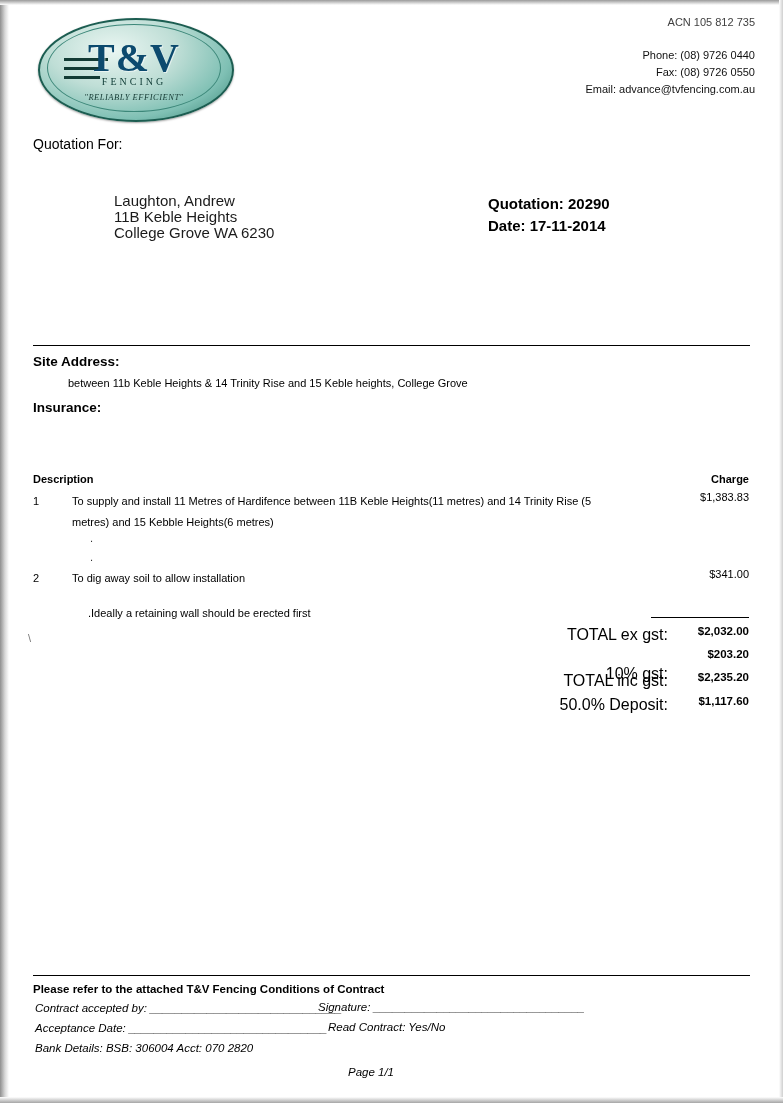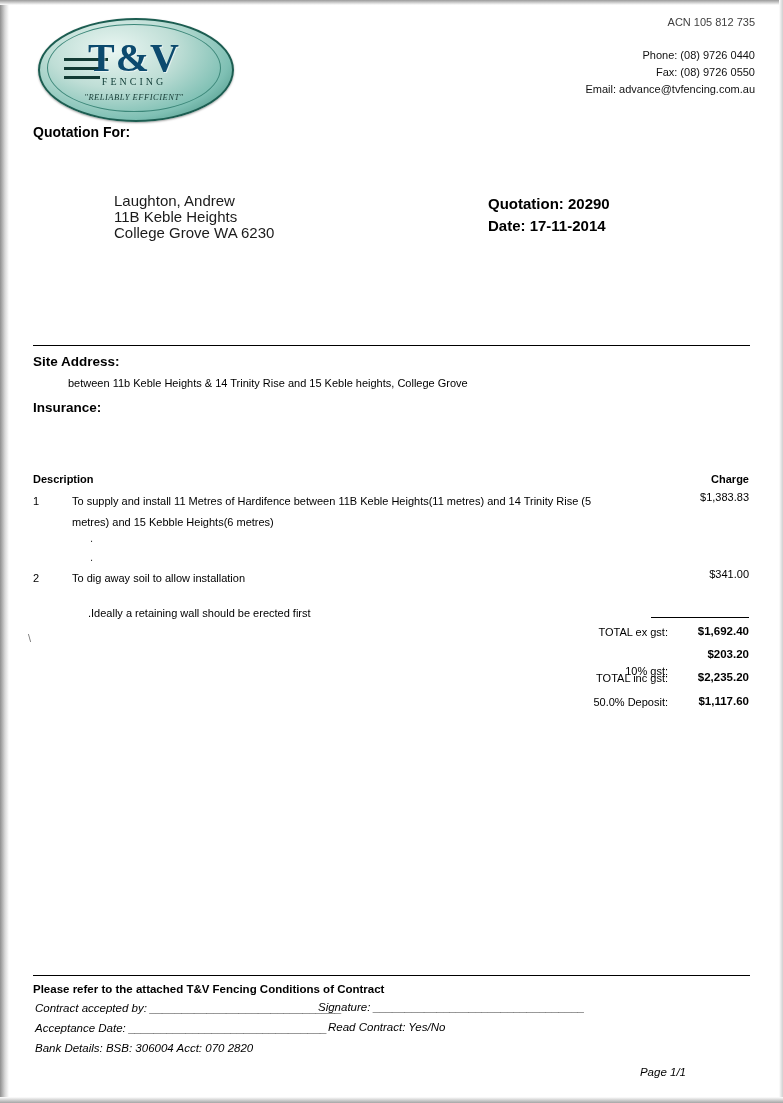--- a/index.html
+++ b/index.html
@@ -134,23 +134,23 @@
   .hdr .contact {
     margin-top: 16px;
     font-size: 11px;
     line-height: 17px;
   }
 
   
   .quotation-for-label {
     position: absolute;
     left: 33px;
-    top: 124px;
+    top: 136px;
     font-size: 14px;
-    font-weight: bold;
+    font-weight: normal;
   }
   .customer {
     position: absolute;
     left: 114px;
     top: 193px;
     font-size: 15px;
     line-height: 16px;
     color: #1b1b1b;
   }
   .quote-meta {
@@ -238,21 +238,21 @@
     position: absolute;
     right: 34px;
     top: 617px;
     width: 98px;
     height: 1px;
     background: #000;
   }
   .tot-label {
     position: absolute;
     right: 115px;
-    font-size: 11px;
+    font-size: 16px;
     white-space: nowrap;
     text-align: center;
   }
   .tot-val {
     position: absolute;
     right: 34px;
     font-size: 11.5px;
     font-weight: bold;
     text-align: right;
   }
@@ -277,23 +277,24 @@
   .f-italic {
     position: absolute;
     font-size: 11.5px;
     font-style: italic;
   }
   .page-num {
     position: absolute;
     left: 0;
     top: 1066px;
     width: 686px;
-    text-align: right;
+    text-align: center;
     font-size: 11.5px;
     font-style: italic;
+    padding-left: 28px;
   }
   .smudge {
     position: absolute;
     color: #777;
     font-size: 11px;
   }
 </style>
 </head>
 <body>
 
@@ -360,21 +361,21 @@
 
   <div class="line-item li-num" style="top:568px;">2</div>
   <div class="line-item li-desc" style="top:568px;">To dig away soil to allow installation</div>
   <div class="li-charge" style="top:568px;">$341.00</div>
 
   <div class="note" style="top:607px;">.Ideally a retaining wall should be erected first</div>
 
   <div class="totals-rule"></div>
 
   <div class="tot-label" style="top:626px;">TOTAL ex gst:</div>
-  <div class="tot-val" style="top:625px;">$1,692.40</div>
+  <div class="tot-val" style="top:625px;">$2,032.00</div>
 
   <div class="tot-label" style="top:649px;margin-top:16px;">10% gst:</div>
   <div class="tot-val" style="top:648px;">$203.20</div>
 
   <div class="tot-label" style="top:672px;">TOTAL inc gst:</div>
   <div class="tot-val" style="top:671px;">$2,235.20</div>
 
   <div class="tot-label" style="top:696px;">50.0% Deposit:</div>
   <div class="tot-val" style="top:695px;">$1,117.60</div>
 

